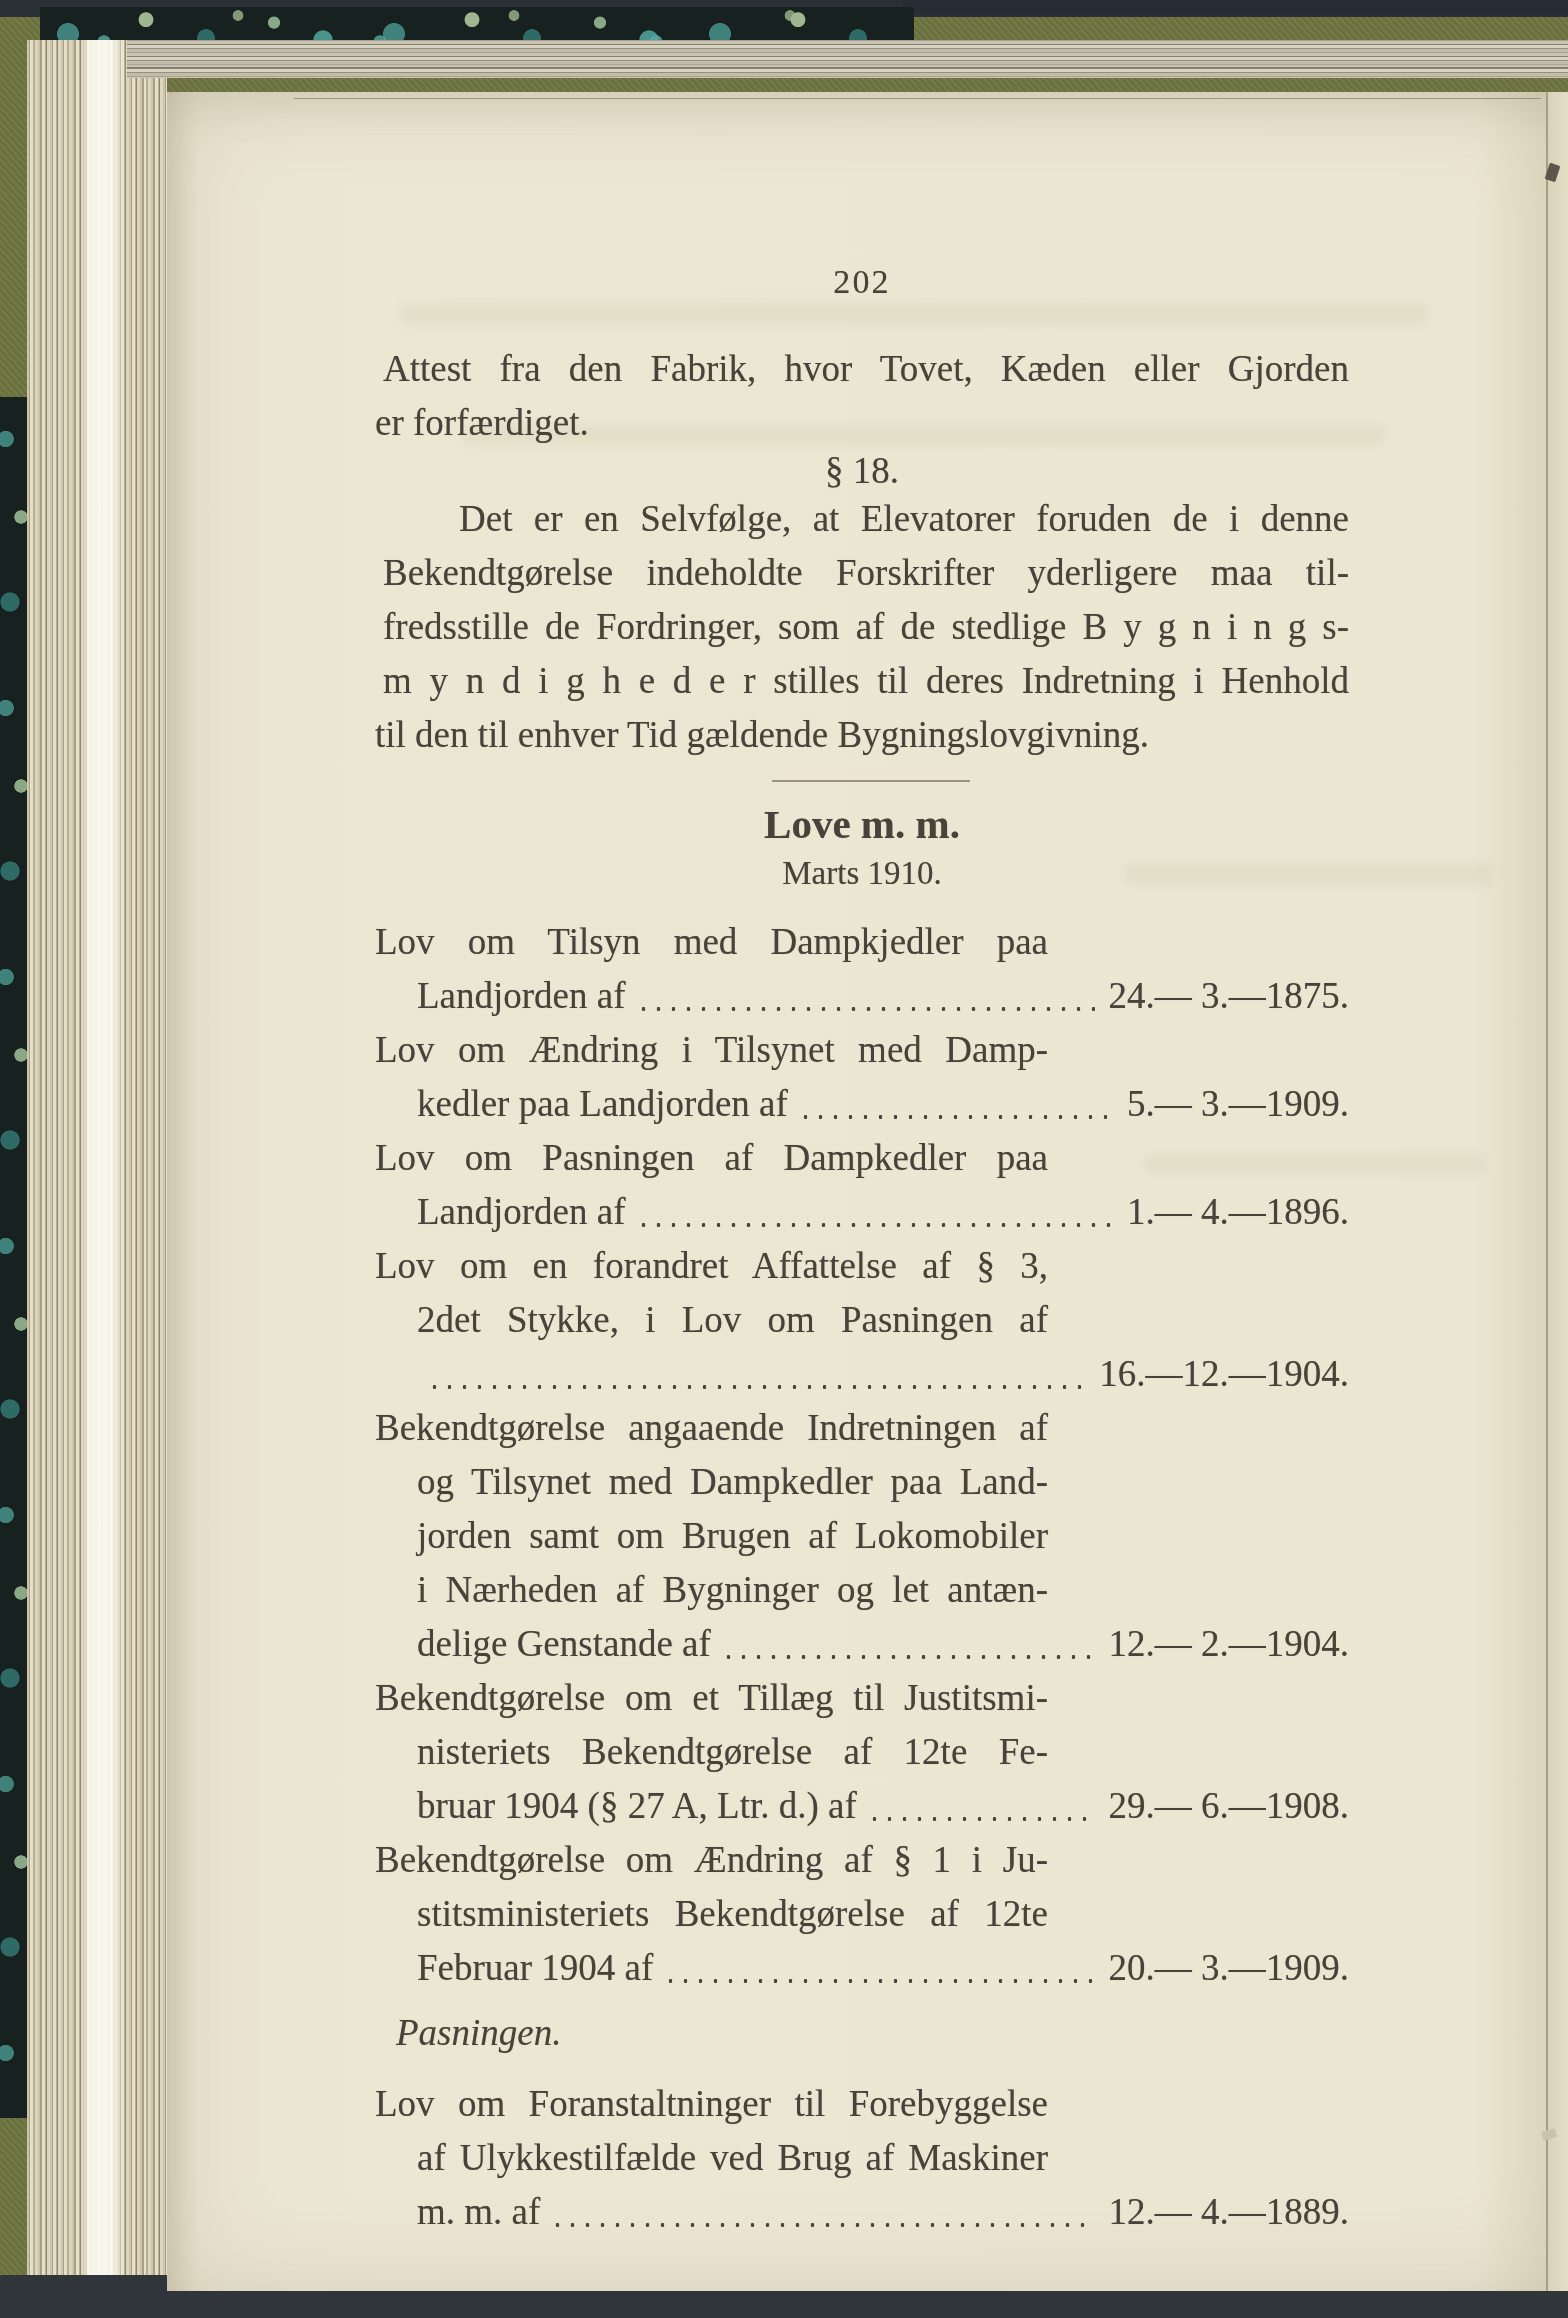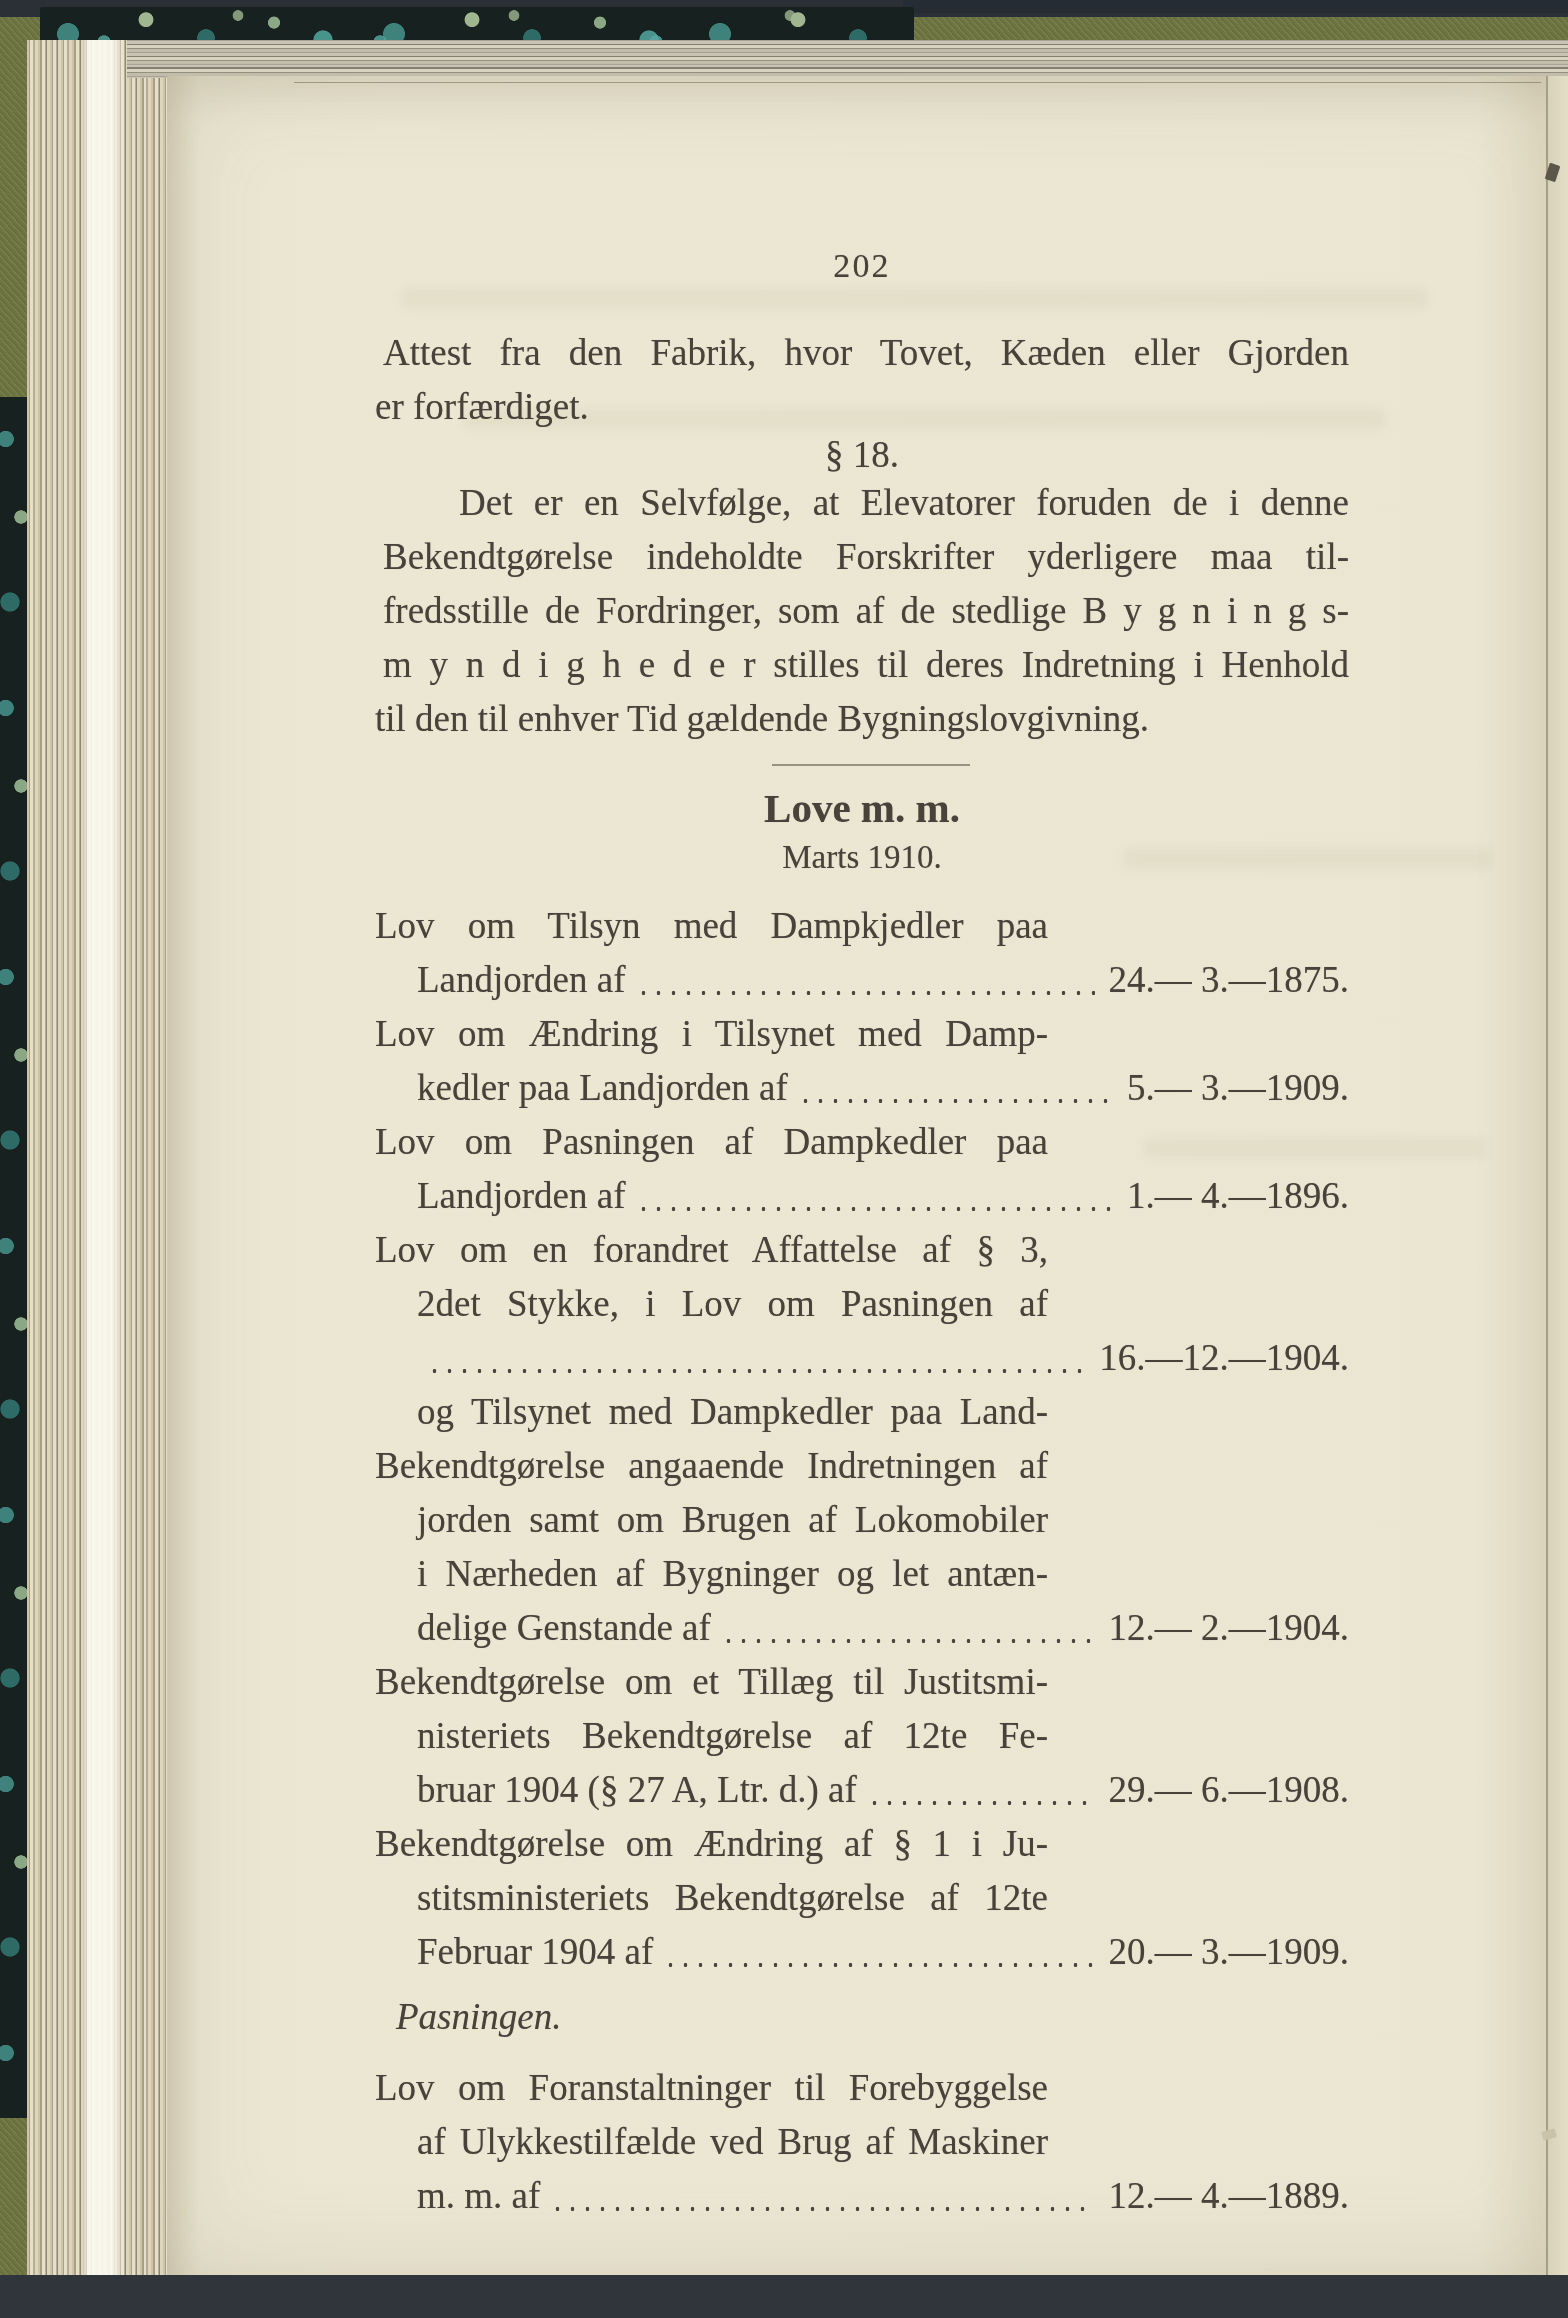--- a/index.html
+++ b/index.html
@@ -49,21 +49,21 @@
     background:repeating-linear-gradient(180deg,#a9a294 0 1.4px,#c9c3b3 1.4px 3.5px,#847e70 3.5px 5px,#d8d2c1 5px 7.8px,#958f81 7.8px 9.2px,#c2bcab 9.2px 12px);}
   
   .stack-fan{position:absolute;left:167px;top:2082px;width:319px;height:193px;
     clip-path:polygon(0 0,100% 92%,100% 100%,0 100%);
     background:repeating-linear-gradient(94deg,#d9d2b8 0 7px,#a89f85 7px 10px,#efe9d4 10px 18.4px,#b5ac90 18.4px 21px);}
 
   
   .bottom-strip{position:absolute;left:0;top:2275px;width:1569px;height:43px;background:#2f353a;}
 
   
-  .page{position:absolute;left:167px;top:76px;width:1402px;height:2199px;
+  .page{position:absolute;left:167px;top:92px;width:1402px;height:2199px;
     background:linear-gradient(90deg,#ddd6bf 0,#eae5d1 32px,#ece7d3 212px,#ebe6d2 1310px,#e3dcc5 1370px,#e7e0ca 100%);
     box-shadow:inset 0 0 99px rgba(110,100,66,.16), inset 0 18.4px 35px rgba(110,100,66,.10);}
   .page::before{content:"";position:absolute;left:127px;top:5.7px;right:28px;height:0.7px;background:rgba(110,102,80,.55);}
   .gutter{position:absolute;right:0;top:0;bottom:0;width:21px;border-left:2.1px solid #a79e86;
     background:linear-gradient(90deg,#d9d2bb,#e6dfc8);}
   .ghost{position:absolute;background:rgba(145,145,105,.09);filter:blur(5px);border-radius:7px;pointer-events:none;}
 
   .speck{position:absolute;left:1547px;top:164px;width:11.3px;height:17px;background:#5d564a;transform:rotate(18deg);border-radius:1.4px;}
   .stitch{position:absolute;left:1542px;top:2130px;width:14px;height:8.5px;background:#cbc3a9;transform:rotate(-14deg);border-radius:1.4px;}
 
@@ -156,22 +156,22 @@
             </div>
             <div class="item">
               <div class="ij">Lov om en forandret Affattelse af § 3,</div>
               <div class="ij cont">2det Stykke, i Lov om Pasningen af</div>
               <div class="lrow cont">
                 <span class="leader"></span>
                 <span class="ldate">16.—12.—1904.</span>
               </div>
             </div>
             <div class="item">
+              <div class="ij">Bekendtgørelse angaaende Indretningen af</div>
               <div class="ij cont">og Tilsynet med Dampkedler paa Land-</div>
-              <div class="ij">Bekendtgørelse angaaende Indretningen af</div>
               <div class="ij cont">jorden samt om Brugen af Lokomobiler</div>
               <div class="ij cont">i Nærheden af Bygninger og let antæn-</div>
               <div class="lrow cont">
                 <span class="ltext">delige Genstande af</span>
                 <span class="leader"></span>
                 <span class="ldate">12.— 2.—1904.</span>
               </div>
             </div>
             <div class="item">
               <div class="ij">Bekendtgørelse om et Tillæg til Justitsmi-</div>

